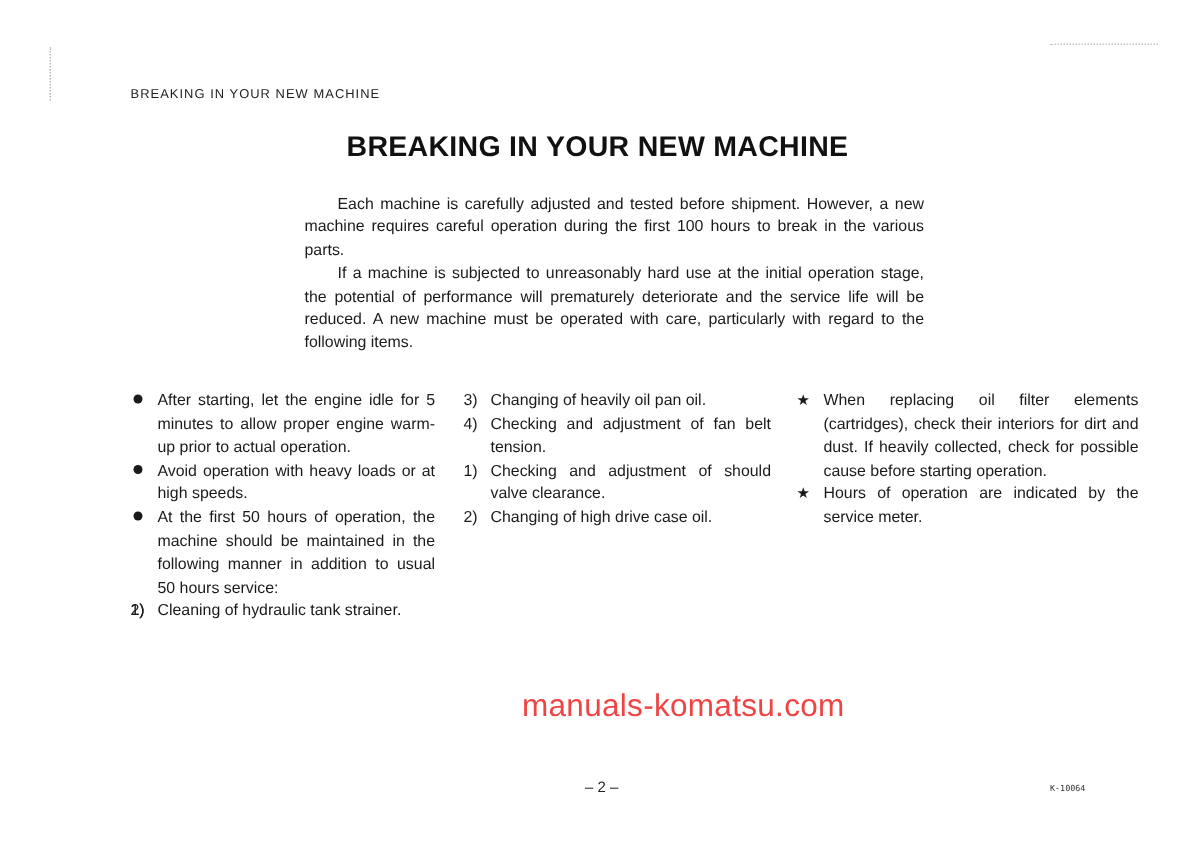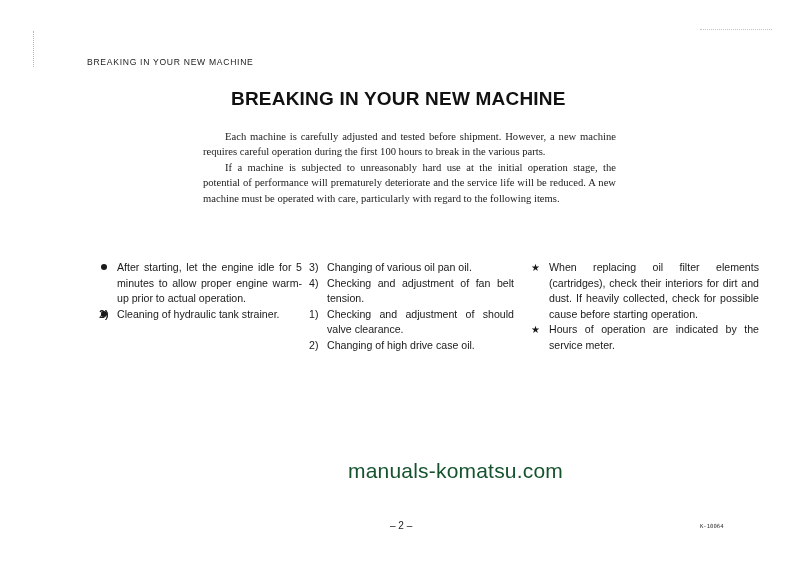--- a/index.html
+++ b/index.html
@@ -51,34 +51,33 @@
     }
     .intro {
       position: absolute;
       left: 203px;
       top: 129px;
       width: 413px;
       font-size: 10.6px;
       line-height: 15.4px;
       text-align: justify;
       color: #1a1a1a;
-      font-family: Liberation Serif, serif;
     }
     .intro p {
       margin: 0;
       text-indent: 22px;
     }
     .col {
       position: absolute;
       top: 260px;
       font-size: 10.6px;
       line-height: 15.6px;
       color: #1a1a1a;
     }
-    .col1 { left: 87px; width: 203px; margin-left: 12px; }
+    .col1 { left: 87px; width: 203px; }
     .col2 { left: 309px; width: 205px; }
     .col3 { left: 531px; width: 228px; }
     .item {
       position: relative;
       padding-left: 18px;
       text-align: justify;
     }
     .item .marker {
       position: absolute;
       left: 0;
@@ -95,21 +94,21 @@
       vertical-align: 1px;
     }
     .star {
       font-size: 10px;
     }
     .watermark {
       position: absolute;
       left: 348px;
       top: 459px;
       font-size: 21px;
-      color: #14532d;
+      color: #ef4444;
       letter-spacing: 0.2px;
     }
     .page-number {
       position: absolute;
       left: 390px;
       top: 520px;
       font-size: 10px;
       color: #222;
     }
     .doc-code {
@@ -136,34 +135,39 @@
   <p>If a machine is subjected to unreasonably hard use at the initial operation stage, the potential of performance will prematurely deteriorate and the service life will be reduced. A new machine must be operated with care, particularly with regard to the following items.</p>
 </div>
 
 <div class="col col1">
   <div class="item">
     <span class="marker"><span class="bullet-dot"></span></span>
     <span>After starting, let the engine idle for 5 minutes to allow proper engine warm-up prior to actual operation.</span>
   </div>
   <div class="item">
     <span class="marker"><span class="bullet-dot"></span></span>
+    <span>Avoid operation with heavy loads or at high speeds.</span>
+  </div>
+  <div class="item">
+    <span class="marker"><span class="bullet-dot"></span></span>
+    <span>At the first 50 hours of operation, the machine should be maintained in the following manner in addition to usual 50 hours service:</span>
   </div>
   <div class="item">
     <span class="marker">1)</span>
   </div>
   <div class="item">
     <span class="marker">2)</span>
     <span>Cleaning of hydraulic tank strainer.</span>
   </div>
 </div>
 
 <div class="col col2">
   <div class="item">
     <span class="marker">3)</span>
-    <span>Changing of various oil pan oil.</span>
+    <span>Changing of heavily oil pan oil.</span>
   </div>
   <div class="item">
     <span class="marker">4)</span>
     <span>Checking and adjustment of fan belt tension.</span>
   </div>
   <div class="item">
     <span class="marker">1)</span>
     <span>Checking and adjustment of should valve clearance.</span>
   </div>
   <div class="item">

